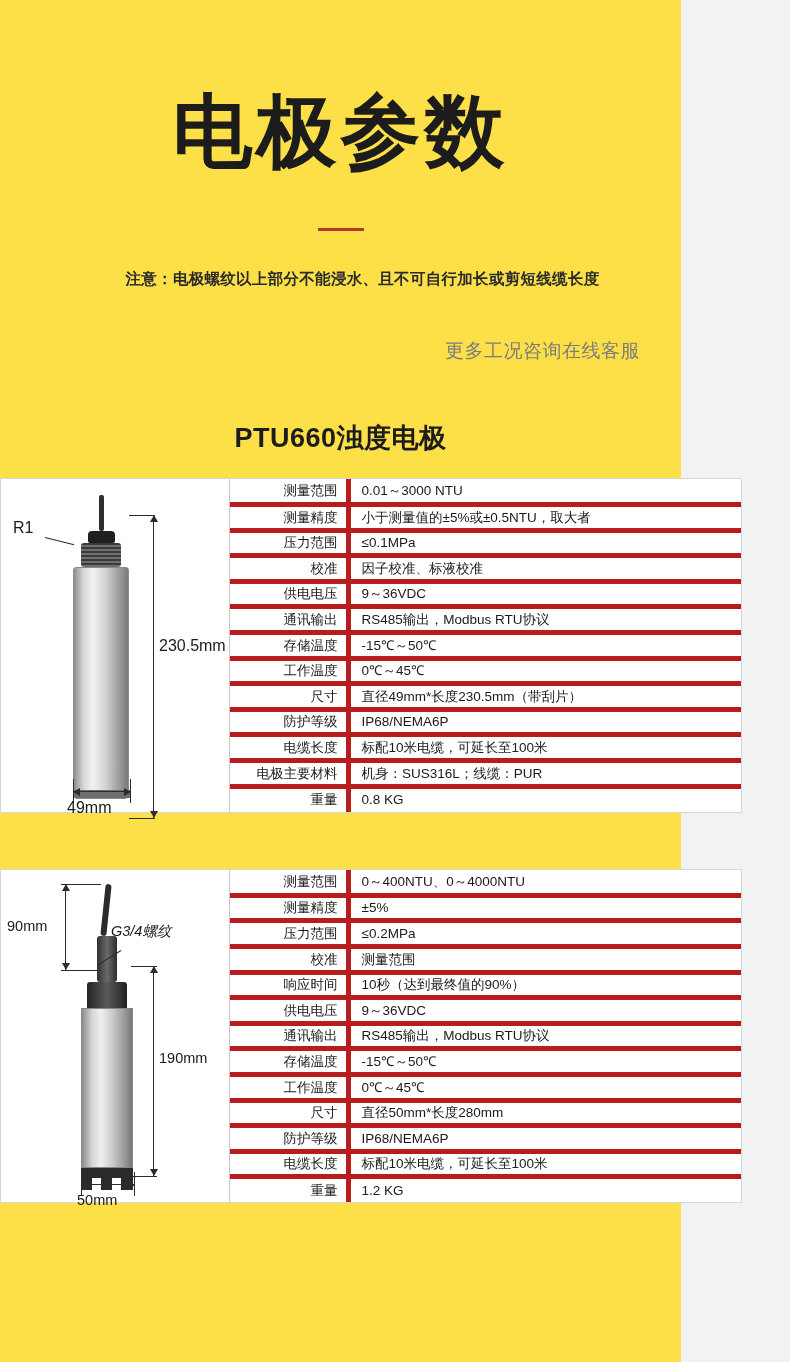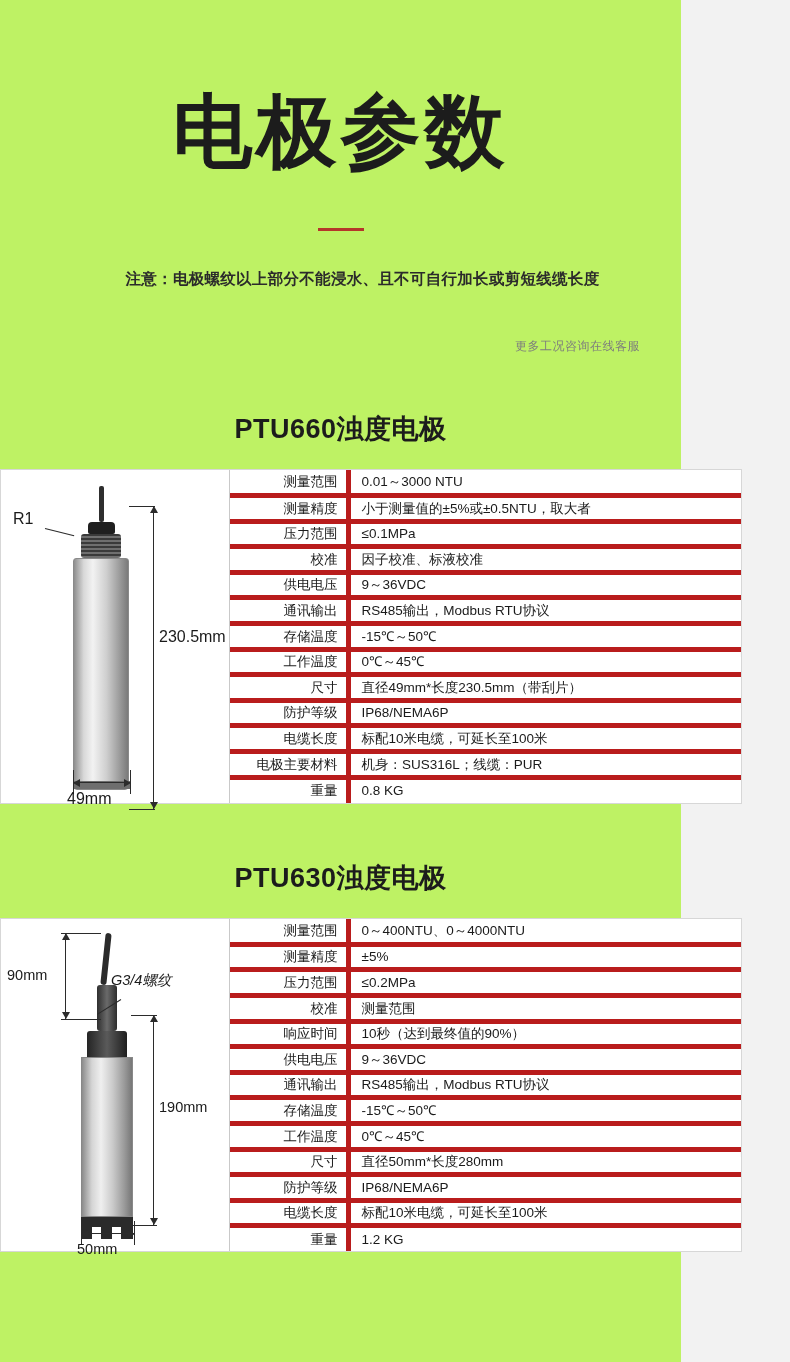--- a/index.html
+++ b/index.html
@@ -12,21 +12,21 @@
     height: 1362px;
     background: #f2f2f2;
     font-family: "Liberation Sans", sans-serif;
     color: #1a1a1a;
     overflow: hidden;
   }
   .page {
     position: relative;
     width: 681px;
     height: 1362px;
-    background: #bef264;
+    background: #fde047;
   }
 
   
   .hero-title {
     text-align: center;
     font-size: 80px;
     font-weight: bold;
     letter-spacing: 4px;
     color: #1c1c1c;
     padding-top: 88px;
@@ -43,21 +43,21 @@
     text-align: center;
     font-size: 15.5px;
     font-weight: bold;
     color: #2b2b2b;
     margin-top: 38px;
     letter-spacing: .3px;
     padding-left: 44px;
   }
   .service-line {
     text-align: right;
-    font-size: 12px;
+    font-size: 19px;
     color: #7d7d7d;
     padding-right: 41px;
     margin-top: 48px;
     letter-spacing: .5px;
   }
 
   
   .section {
     margin-top: 56px;
   }
@@ -345,21 +345,20 @@
                 <td class="k">重量</td>
                 <td class="v">0.8 KG</td>
               </tr>
           </tbody>
         </table>
       </div>
     </div>
   </div>
 
   <div class="section">
-    <div class="section-title">PTU630浊度电极</div>
 
     <div class="block">
 
       <div class="figure">
         <div class="probe630">
           <div class="cable630"></div>
           <div class="gland630"></div>
           <div class="neck630"></div>
           <div class="body630"></div>
           <div class="tip630"></div>

